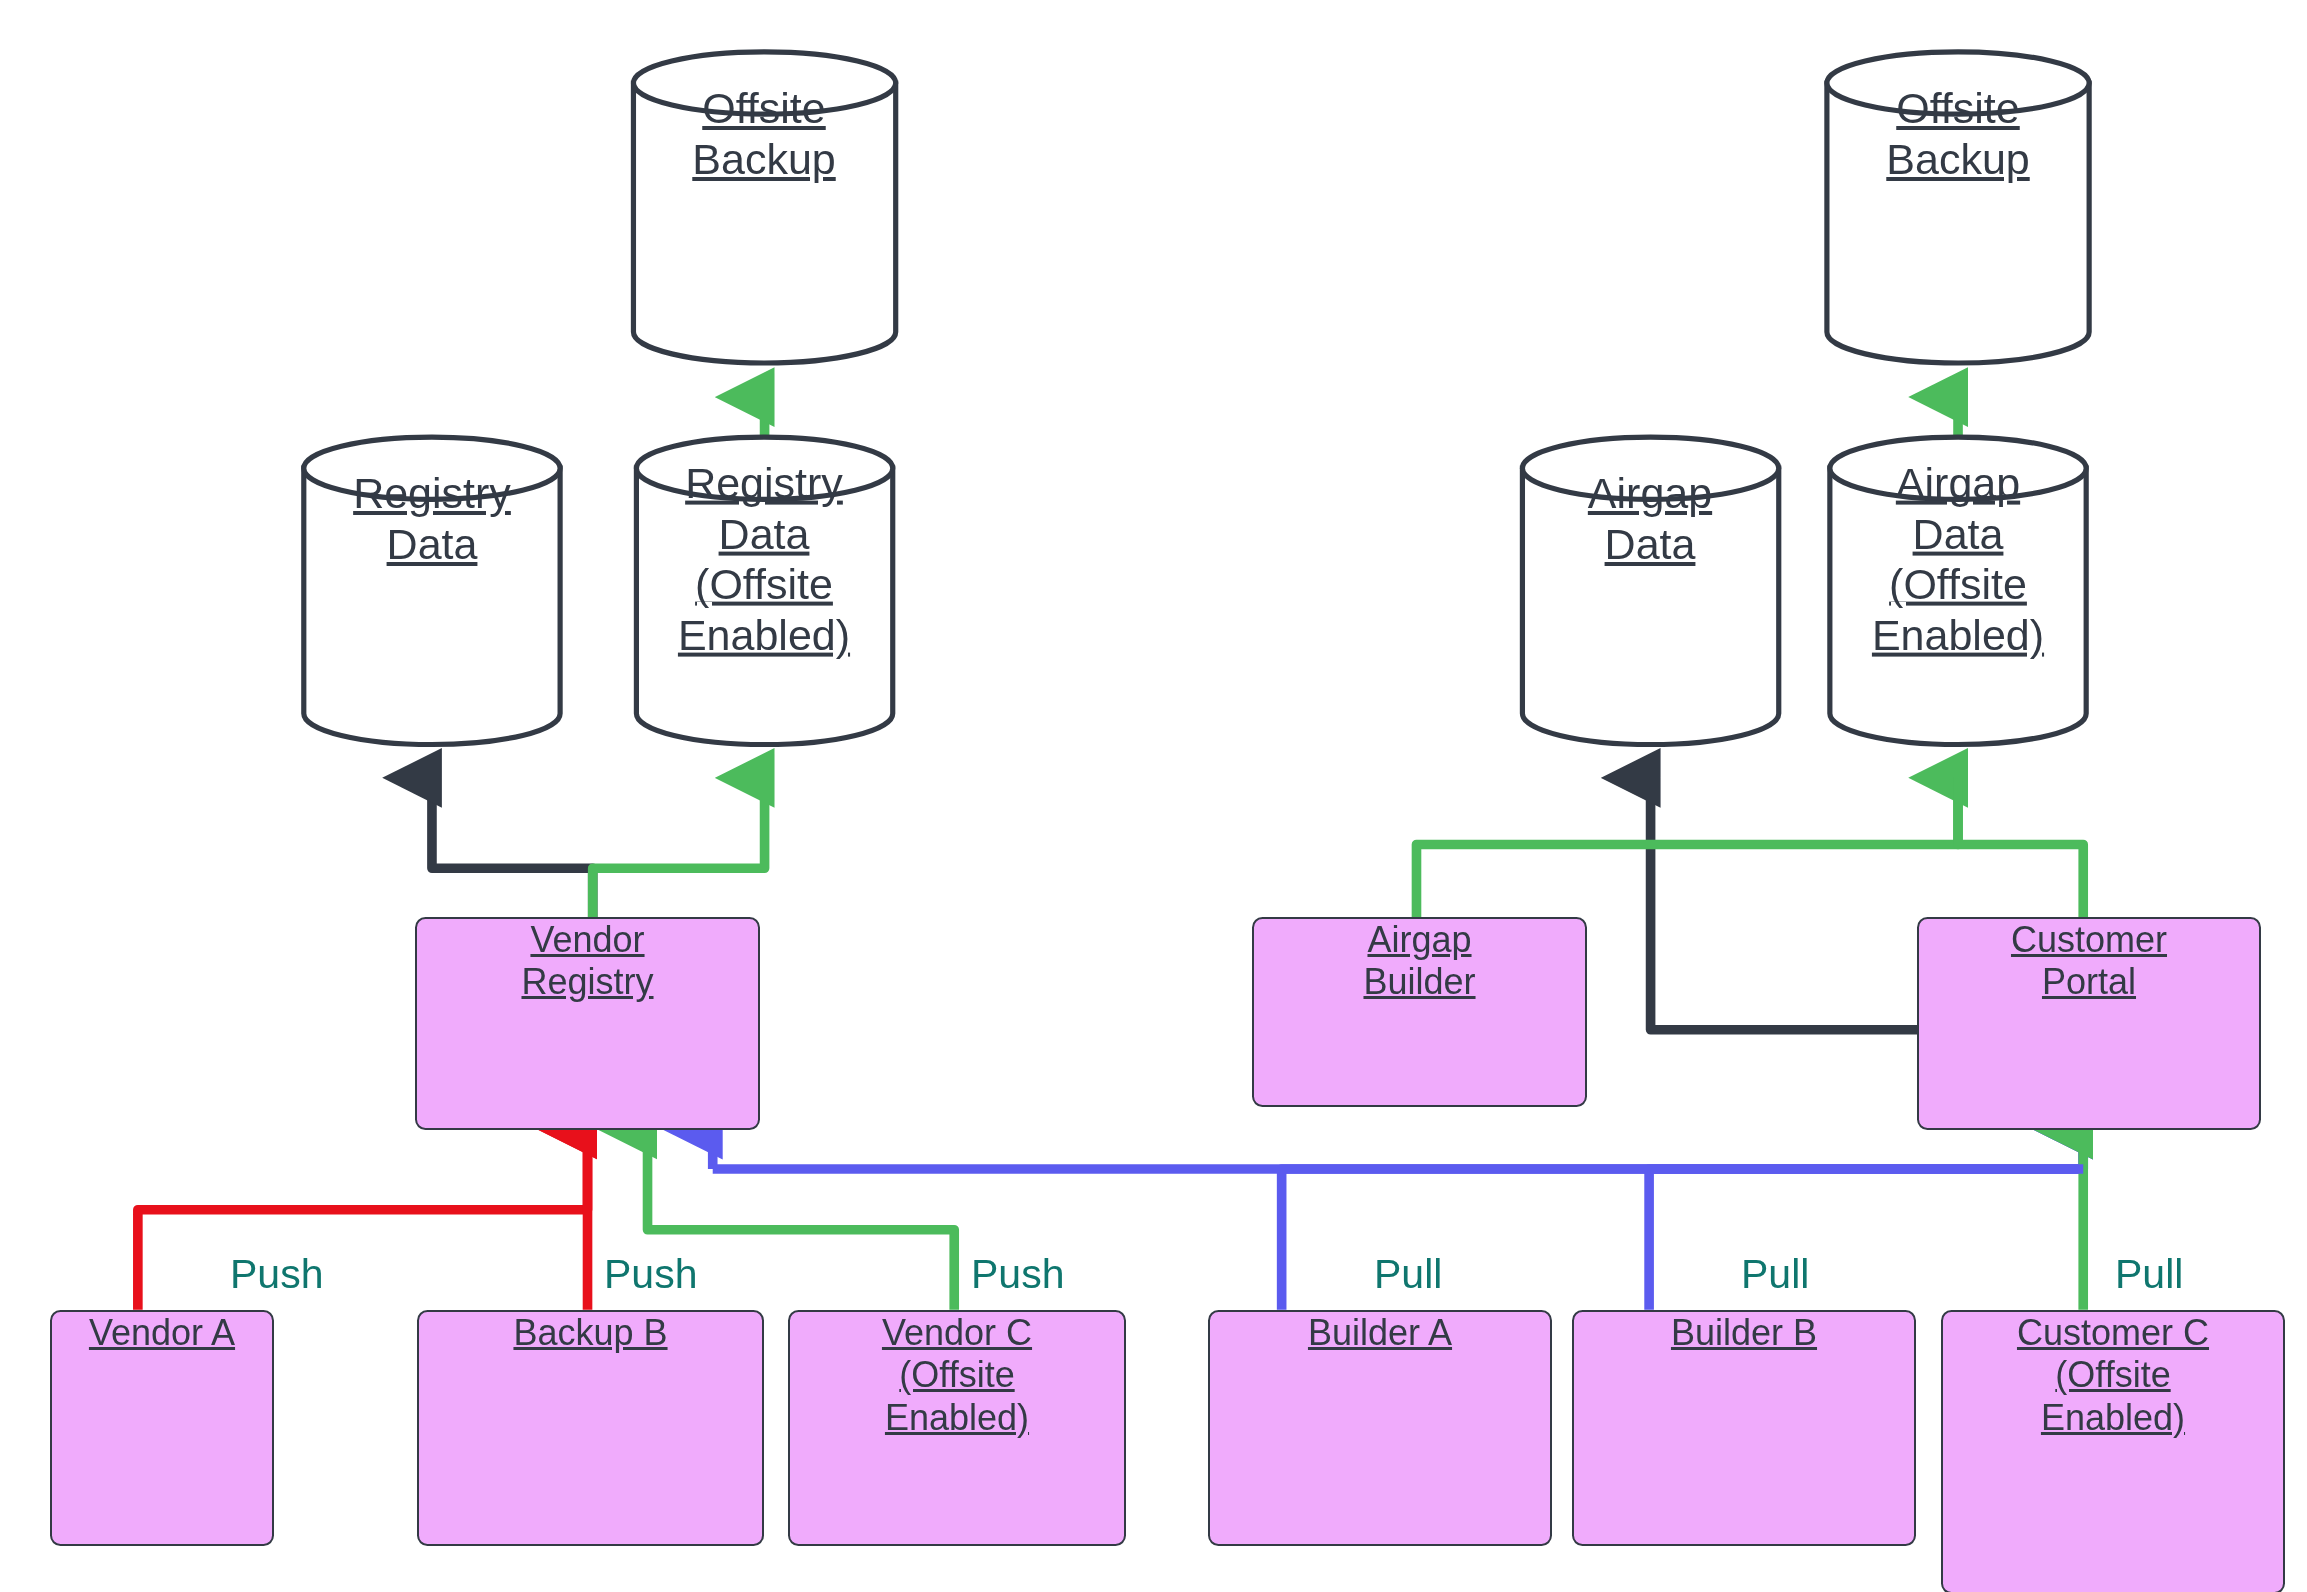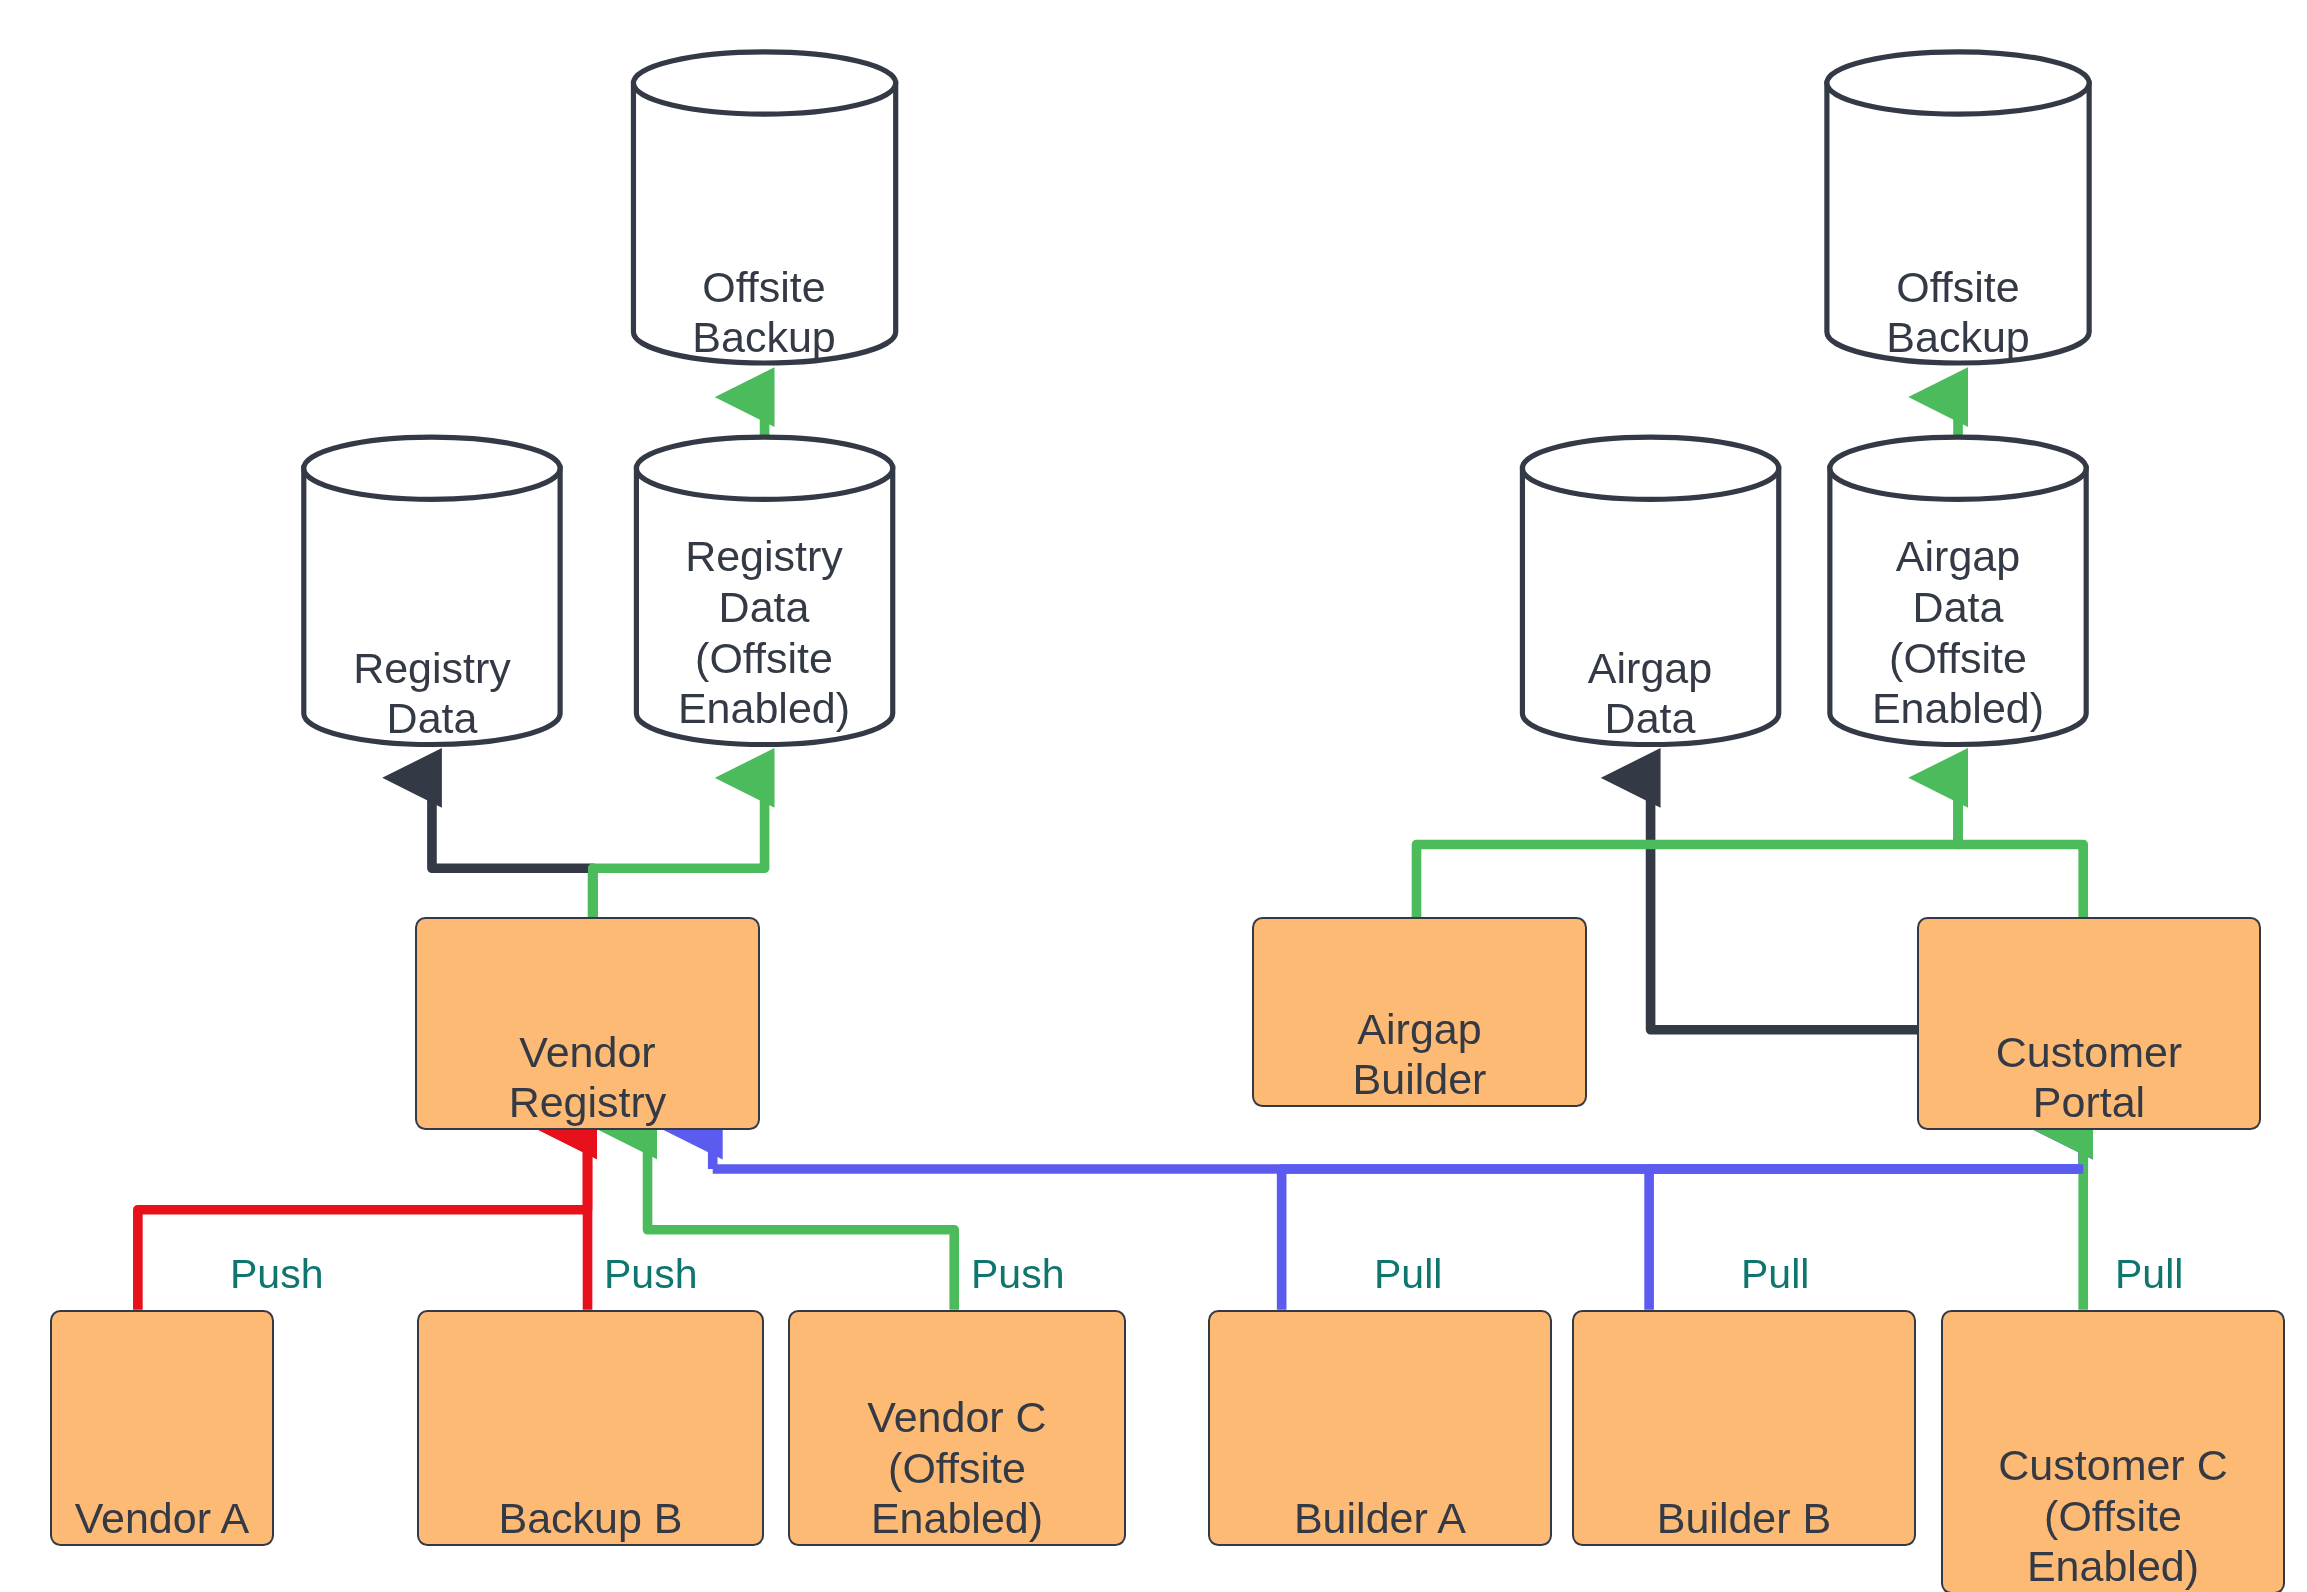--- a/index.html
+++ b/index.html
@@ -21,31 +21,32 @@
     left:0; top:0;
     width:2307px;
     height:1592px;
     pointer-events:none;
   }
   
   .node{
     position:absolute;
     box-sizing:border-box;
     display:flex;
-    align-items:flex-end;
+    align-items:flex-start;
     justify-content:center;
     text-align:center;
     line-height:1.18;
     color:#333a45;
+    text-decoration:underline;
   }
   .box{
     border:2.2px solid #333a45;
     border-radius:10.4px;
-    background:#fdba74;
-    font-size:43px;
+    background:#f0abfc;
+    font-size:36px;
   }
   
   .cyl{
     font-size:43px;
     background:transparent;
     border:none;
   }
   .cyl .lbl{
     position:relative;
     z-index:3;

